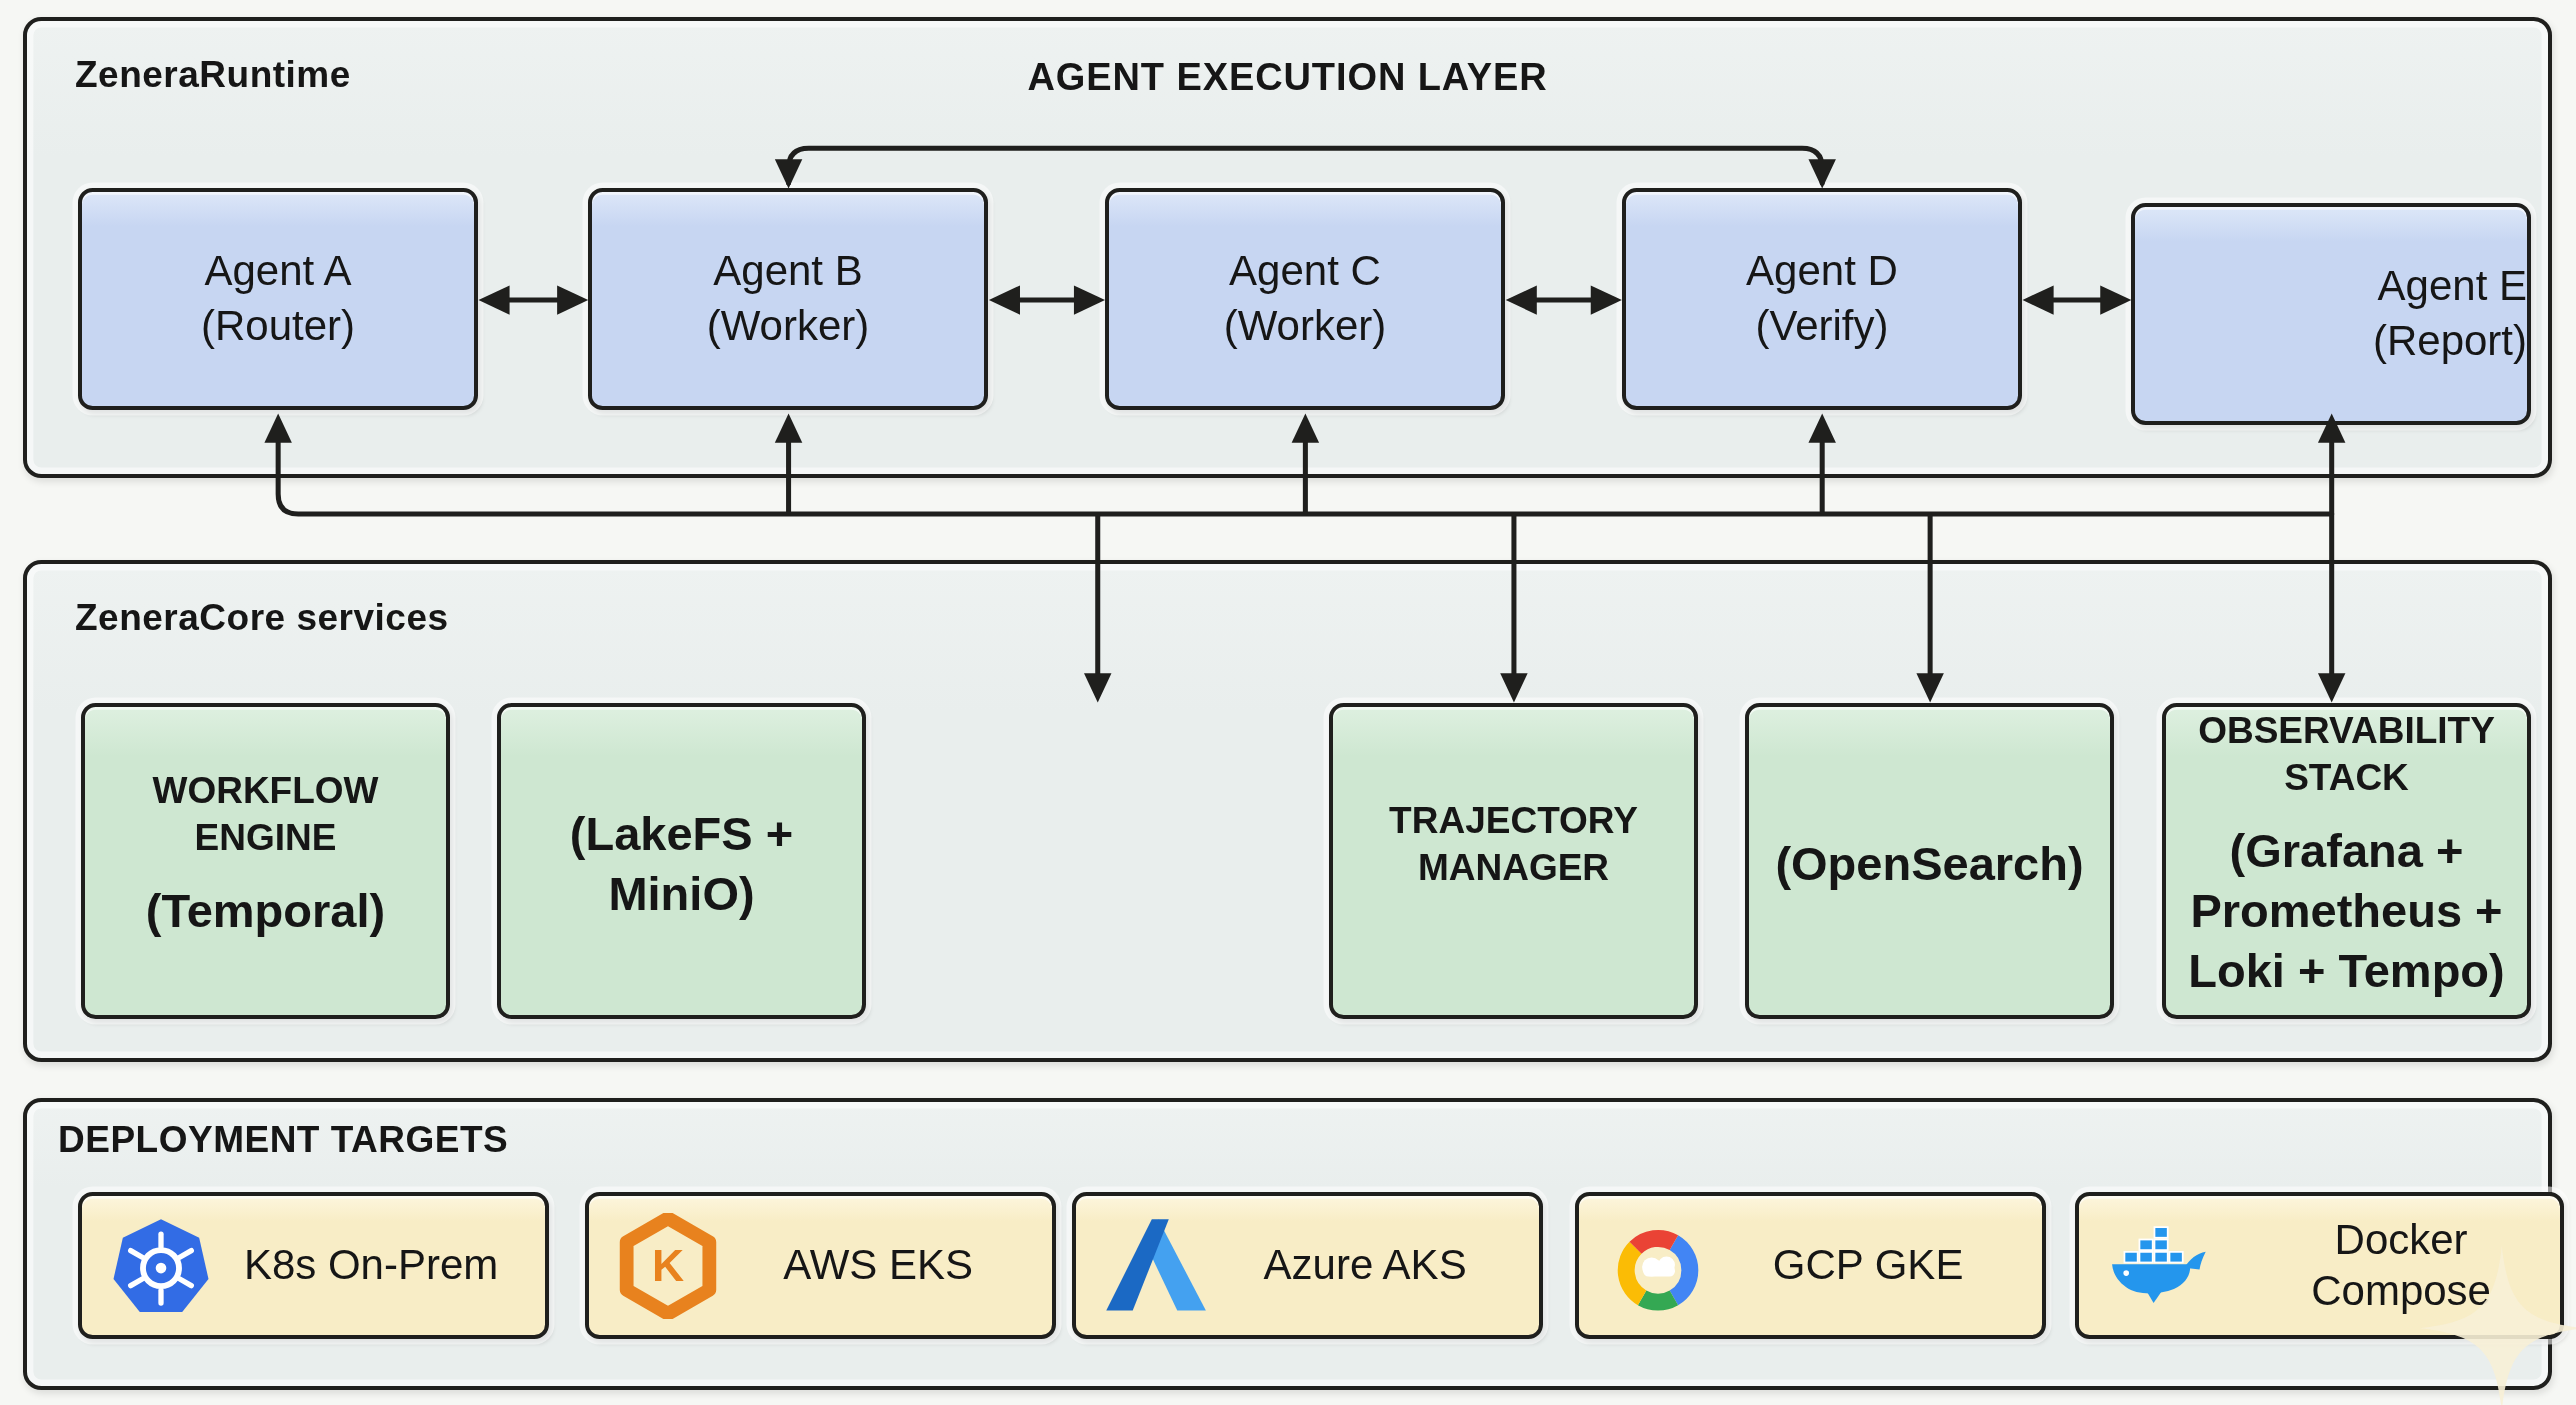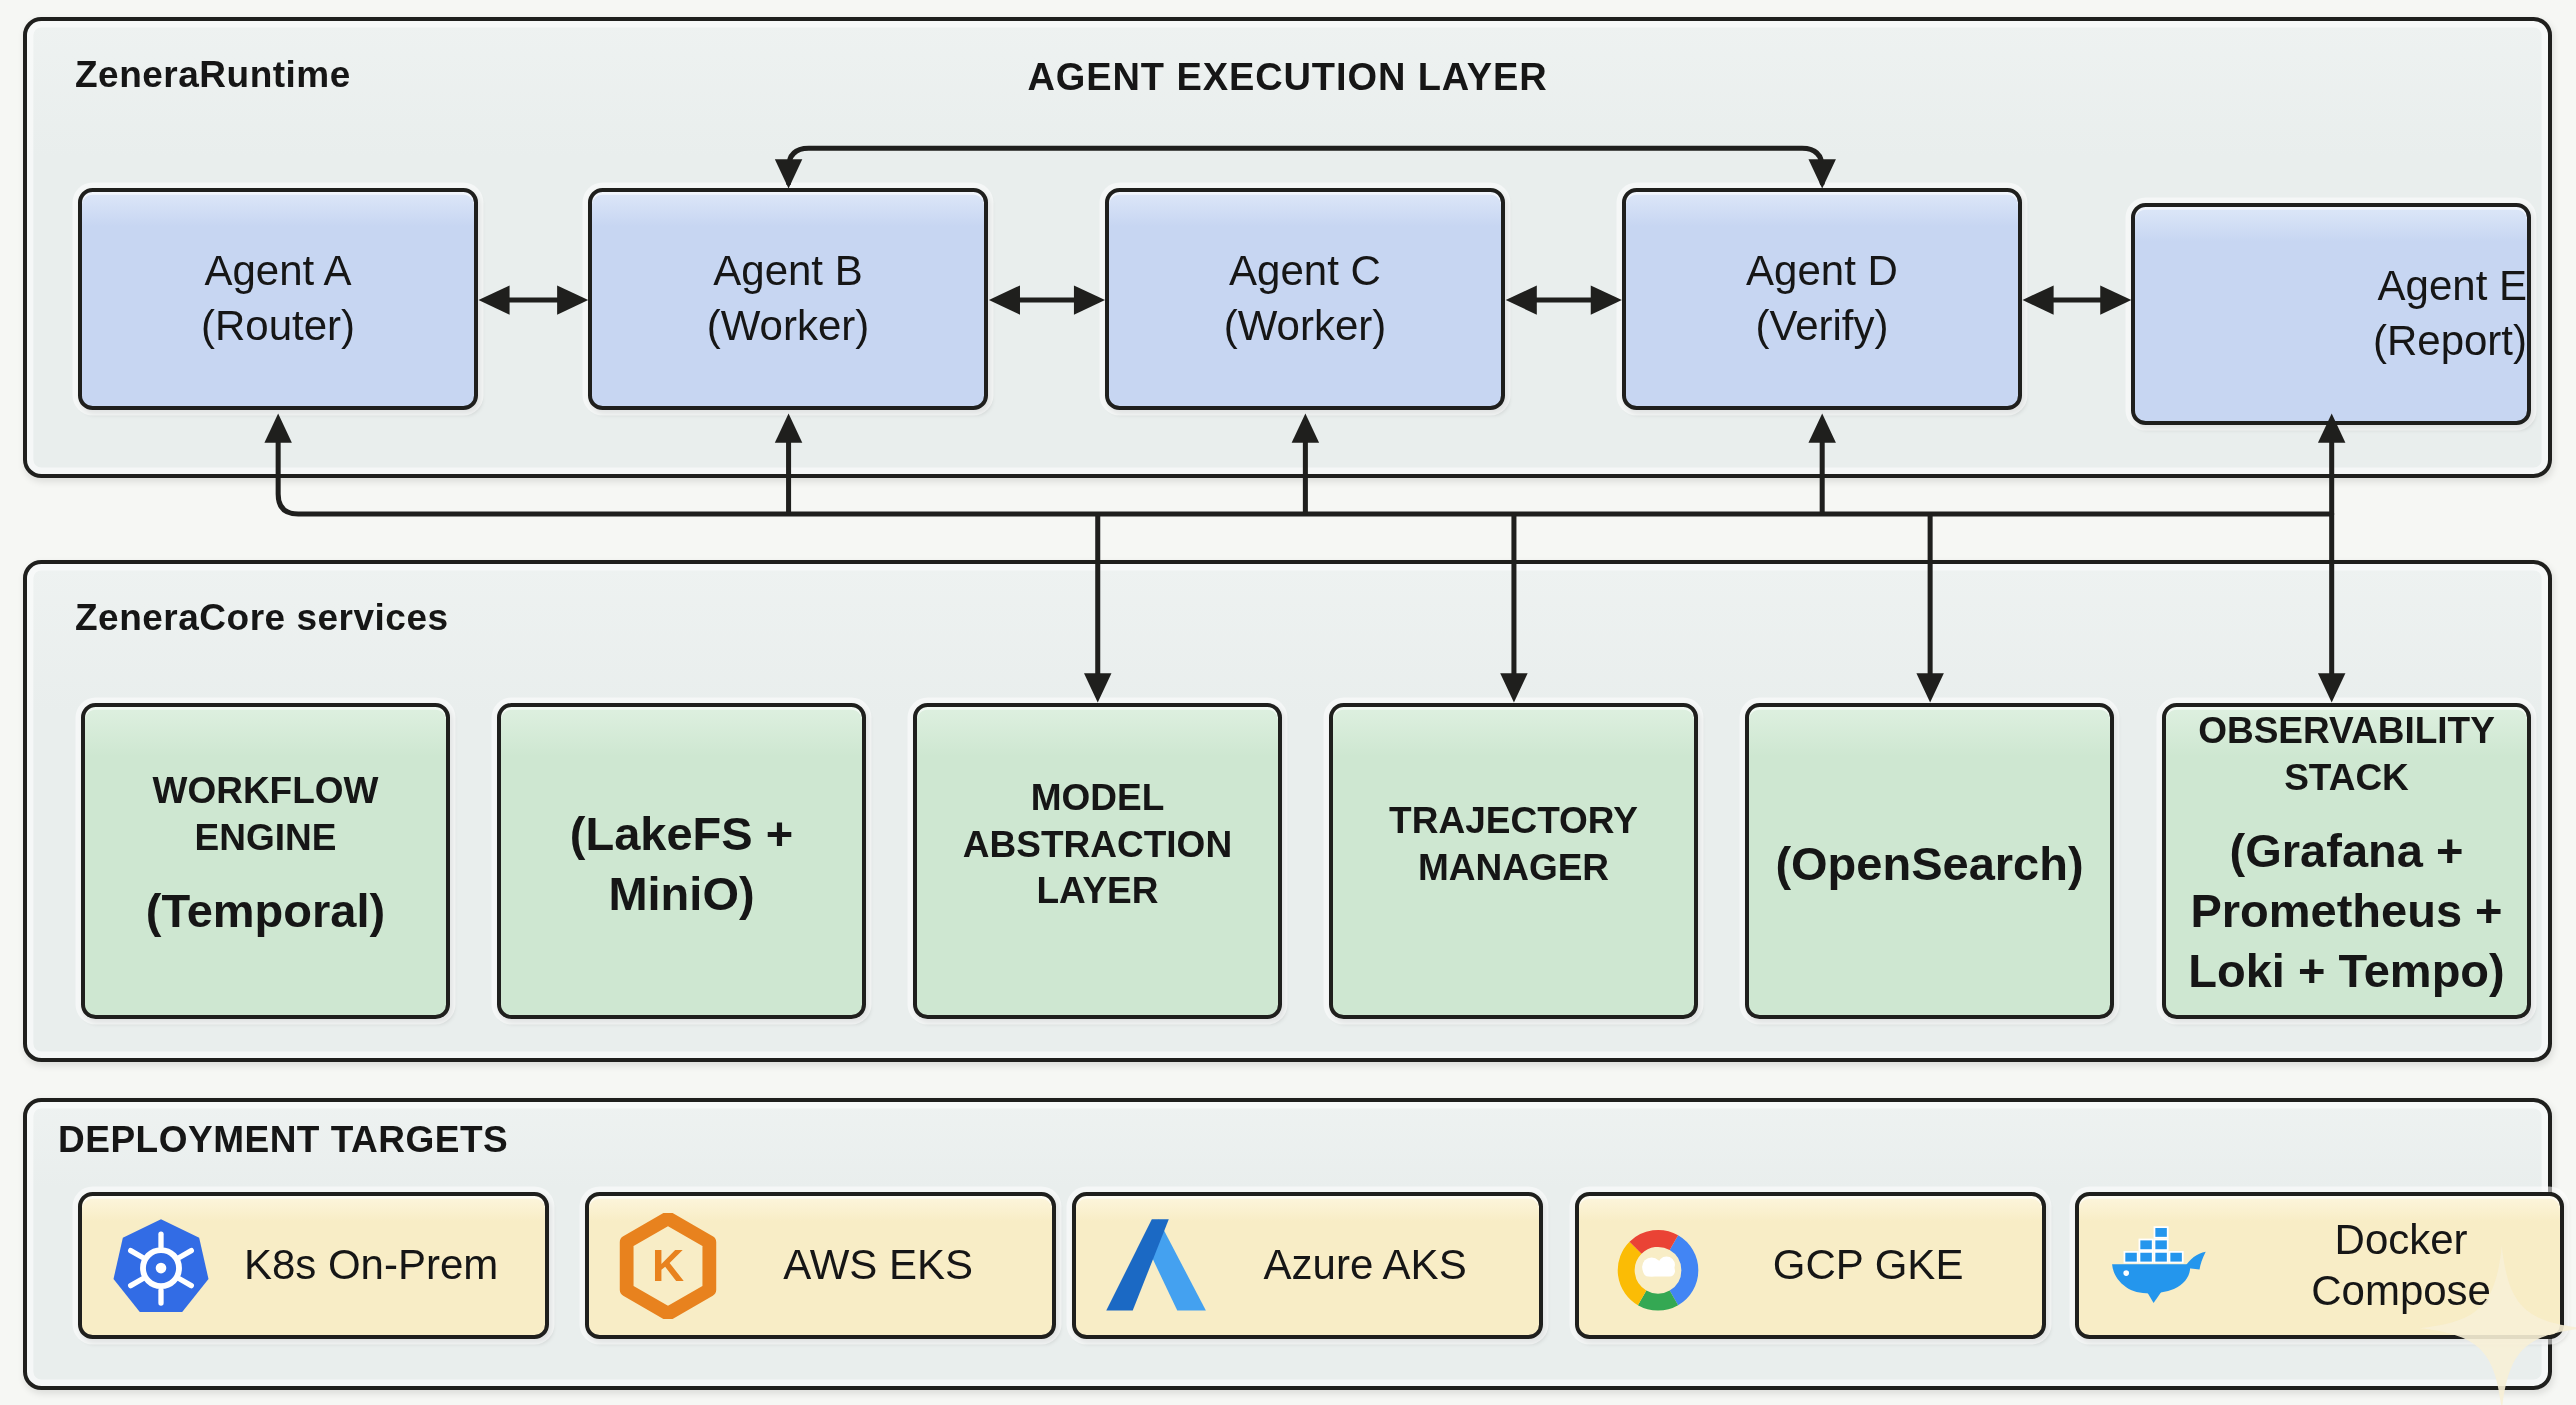--- a/index.html
+++ b/index.html
@@ -87,24 +87,20 @@
   <section class="panel" style="left:23px;top:560px;width:2521px;height:494px;">
     <div class="panel-label">ZeneraCore services</div>
   </section>
 
   <div class="node service-box" style="left:81px;top:703px;width:361px;height:295px;">
     <span class="box-title">WORKFLOW ENGINE</span>
     <span class="box-sub">(Temporal)</span>
   </div>
   <div class="node service-box" style="left:497px;top:703px;width:361px;height:295px;">
     <span class="box-sub">(LakeFS + MiniO)</span>
-  </div>
-  <div class="node service-box" style="left:913px;top:703px;width:361px;height:295px;">
-    <span class="box-title">MODEL ABSTRACTION LAYER</span>
-    <span class="box-sub"></span>
   </div>
   <div class="node service-box" style="left:1329px;top:703px;width:361px;height:295px;">
     <span class="box-title">TRAJECTORY MANAGER</span>
     <span class="box-sub"></span>
   </div>
   <div class="node service-box" style="left:1745px;top:703px;width:361px;height:295px;">
     <span class="box-sub">(OpenSearch)</span>
   </div>
   <div class="node service-box" style="left:2162px;top:703px;width:361px;height:295px;">
     <span class="box-title">OBSERVABILITY STACK</span>

